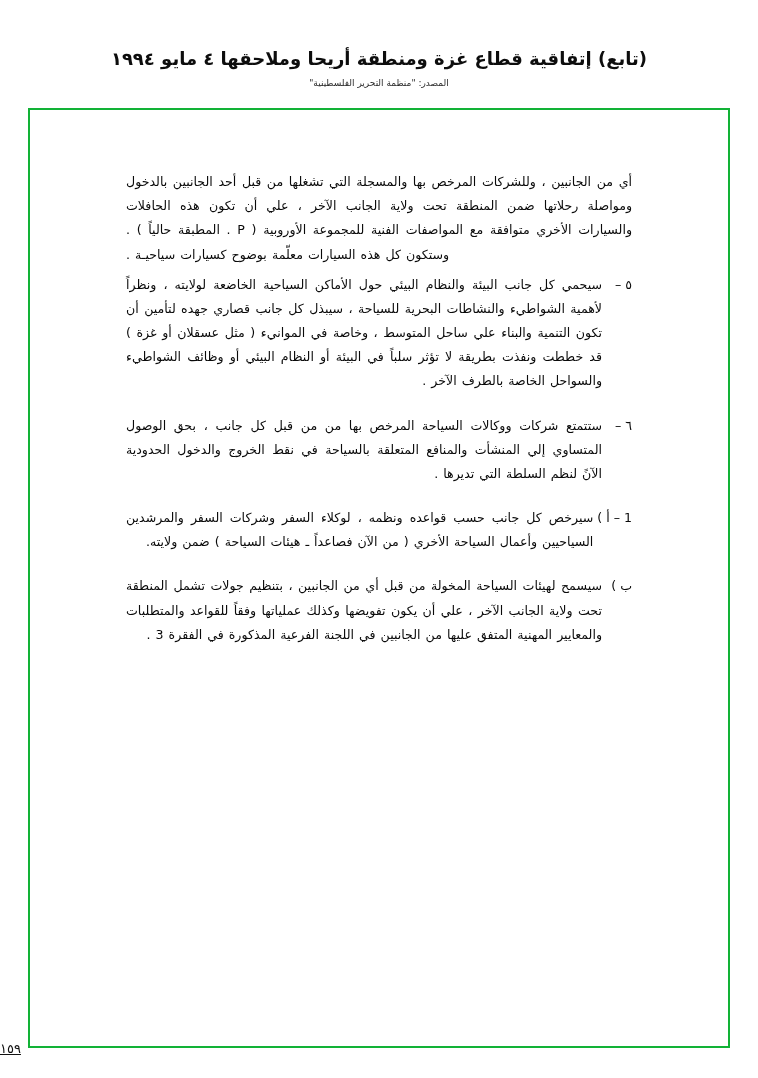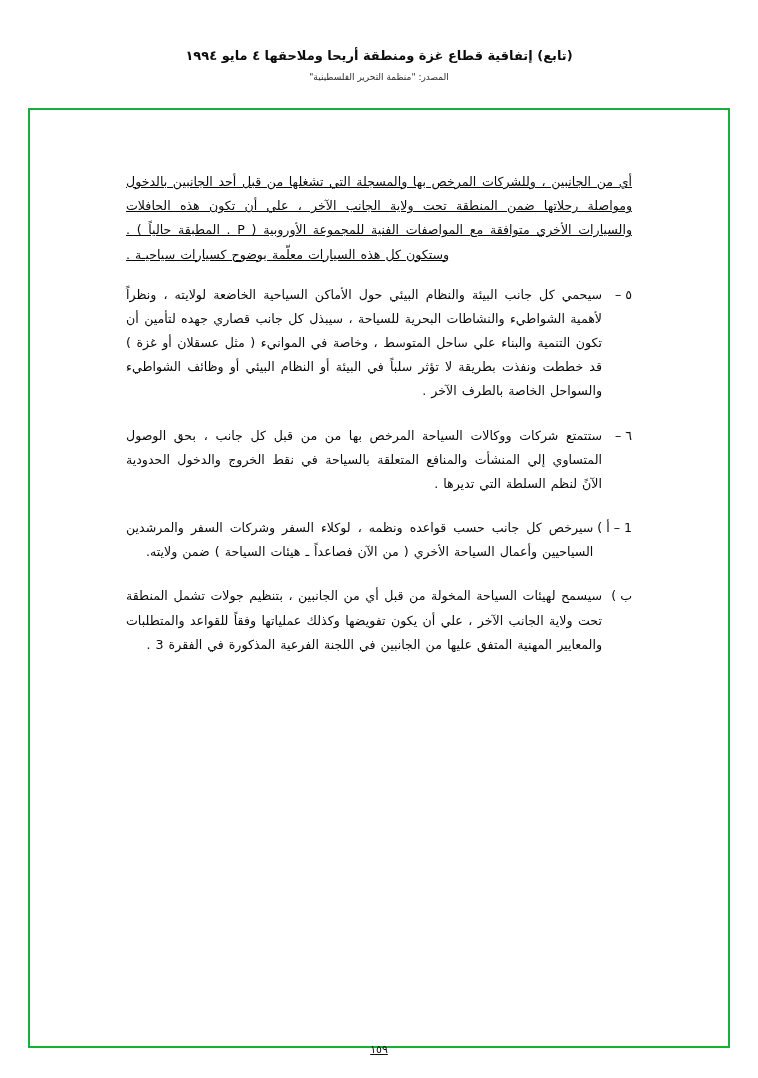--- a/index.html
+++ b/index.html
@@ -25,21 +25,21 @@
     padding: 0;
   }
 
   
   .header {
     text-align: center;
     padding-top: 48px;
   }
   .header-title {
     font-family: "DejaVu Sans", sans-serif;
-    font-size: 13px;
+    font-size: 18px;
     font-weight: bold;
     letter-spacing: 0.2px;
     color: #0d0d0d;
     direction: rtl;
   }
   .header-source {
     margin-top: 9px;
     font-size: 9px;
     color: #2a2a2a;
     direction: rtl;
@@ -91,34 +91,34 @@
     word-spacing: 1px;
   }
   .para.no-marker .ptext {
     text-align: justify;
     text-align-last: right;
   }
   .para.first .ptext {
     text-align-last: left;
   }
 
-  .para.p1 { margin-bottom: 16px; text-decoration: underline; }
+  .para.p1 { margin-bottom: 6px; }
   .para.p2 { margin-bottom: 20px; }
   .para.p3 { margin-bottom: 20px; }
   .para.p4 { margin-bottom: 20px; }
   .para.p5 { margin-bottom: 4px; }
 
   
   .footer {
     position: absolute;
     bottom: 22px;
     left: 0;
     right: 0;
-    text-align: center;
-    font-size: 11px;
+    text-align: left;
+    font-size: 13px;
     color: #111111;
     letter-spacing: 1px;
     text-decoration: underline;
   }
 </style>
 </head>
 <body>
 
 <div class="page">
 

